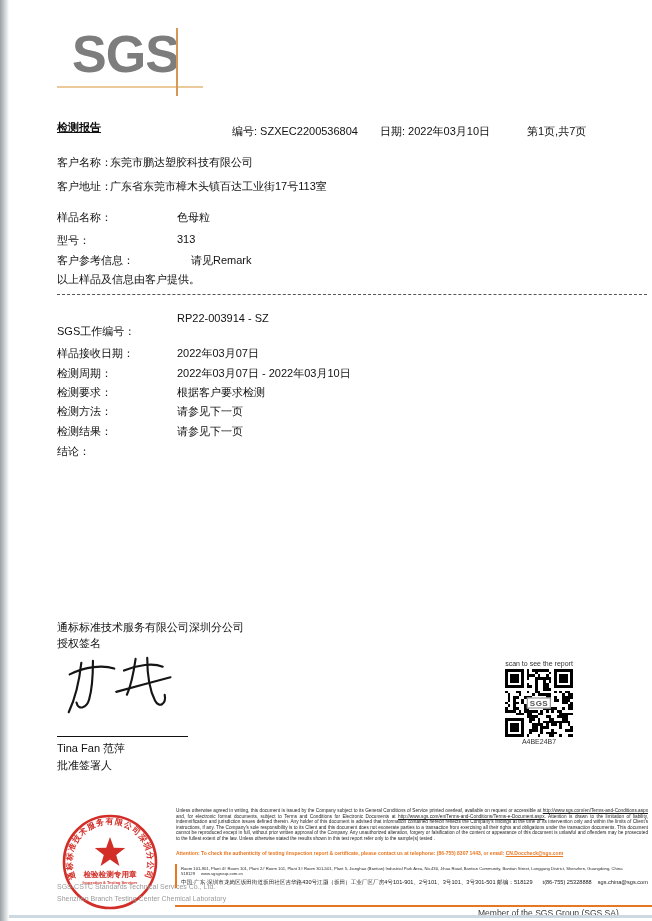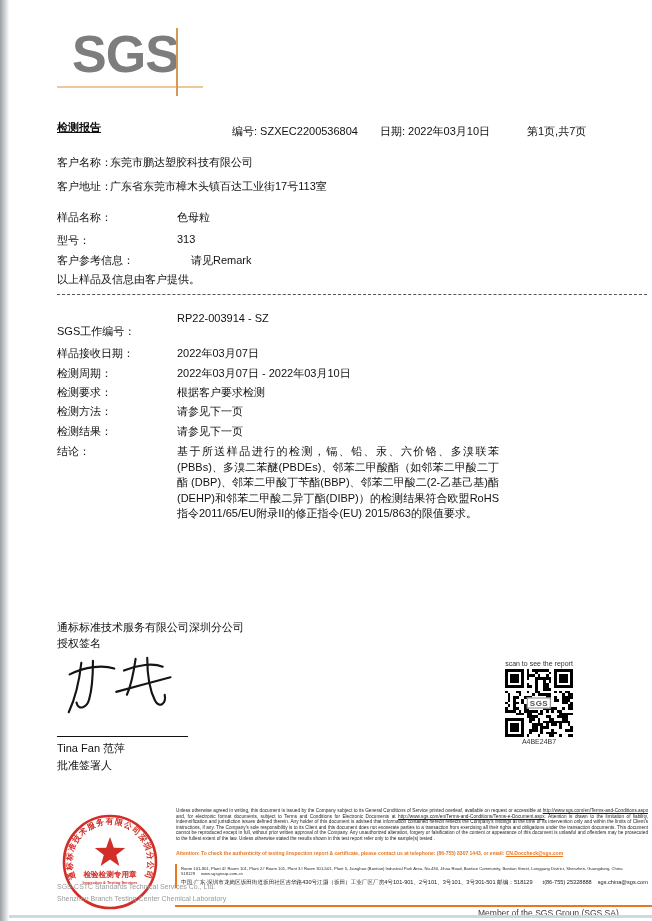--- a/index.html
+++ b/index.html
@@ -85,21 +85,20 @@
   <div class="abs lbl" style="left:57px;top:366px;">检测周期：</div>
   <div class="abs val" style="left:177px;top:366px;">2022年03月07日 - 2022年03月10日</div>
   <div class="abs lbl" style="left:57px;top:385px;">检测要求：</div>
   <div class="abs val" style="left:177px;top:385px;">根据客户要求检测</div>
   <div class="abs lbl" style="left:57px;top:404px;">检测方法：</div>
   <div class="abs val" style="left:177px;top:404px;">请参见下一页</div>
   <div class="abs lbl" style="left:57px;top:424px;">检测结果：</div>
   <div class="abs val" style="left:177px;top:424px;">请参见下一页</div>
 
   <div class="abs lbl" style="left:57px;top:444px;">结论：</div>
-  <div class="abs conclusion">基于所送样品进行的检测，镉、铅、汞、六价铬、多溴联苯(PBBs)、多溴二苯醚(PBDEs)、邻苯二甲酸酯（如邻苯二甲酸二丁酯 (DBP)、邻苯二甲酸丁苄酯(BBP)、邻苯二甲酸二(2-乙基己基)酯(DEHP)和邻苯二甲酸二异丁酯(DIBP)）的检测结果符合欧盟RoHS指令2011/65/EU附录II的修正指令(EU) 2015/863的限值要求。</div>
 
   <div class="abs sig-company">通标标准技术服务有限公司深圳分公司</div>
   <div class="abs sig-auth">授权签名</div>
   <svg class="abs" style="left:60px;top:656px;" width="126" height="62" viewBox="0 0 130 62">
     <g fill="none" stroke="#151515" stroke-width="2.2" stroke-linecap="round">
       <path d="M10,18 C26,10 44,8 56,12"></path>
       <path d="M22,6 C20,24 16,42 9,57"></path>
       <path d="M34,4 C34,20 33,34 30,44 C28,52 19,56 17,47"></path>
       <path d="M66,14 C80,8 96,6 106,10"></path>
       <path d="M78,2 C76,16 74,28 69,39"></path>

